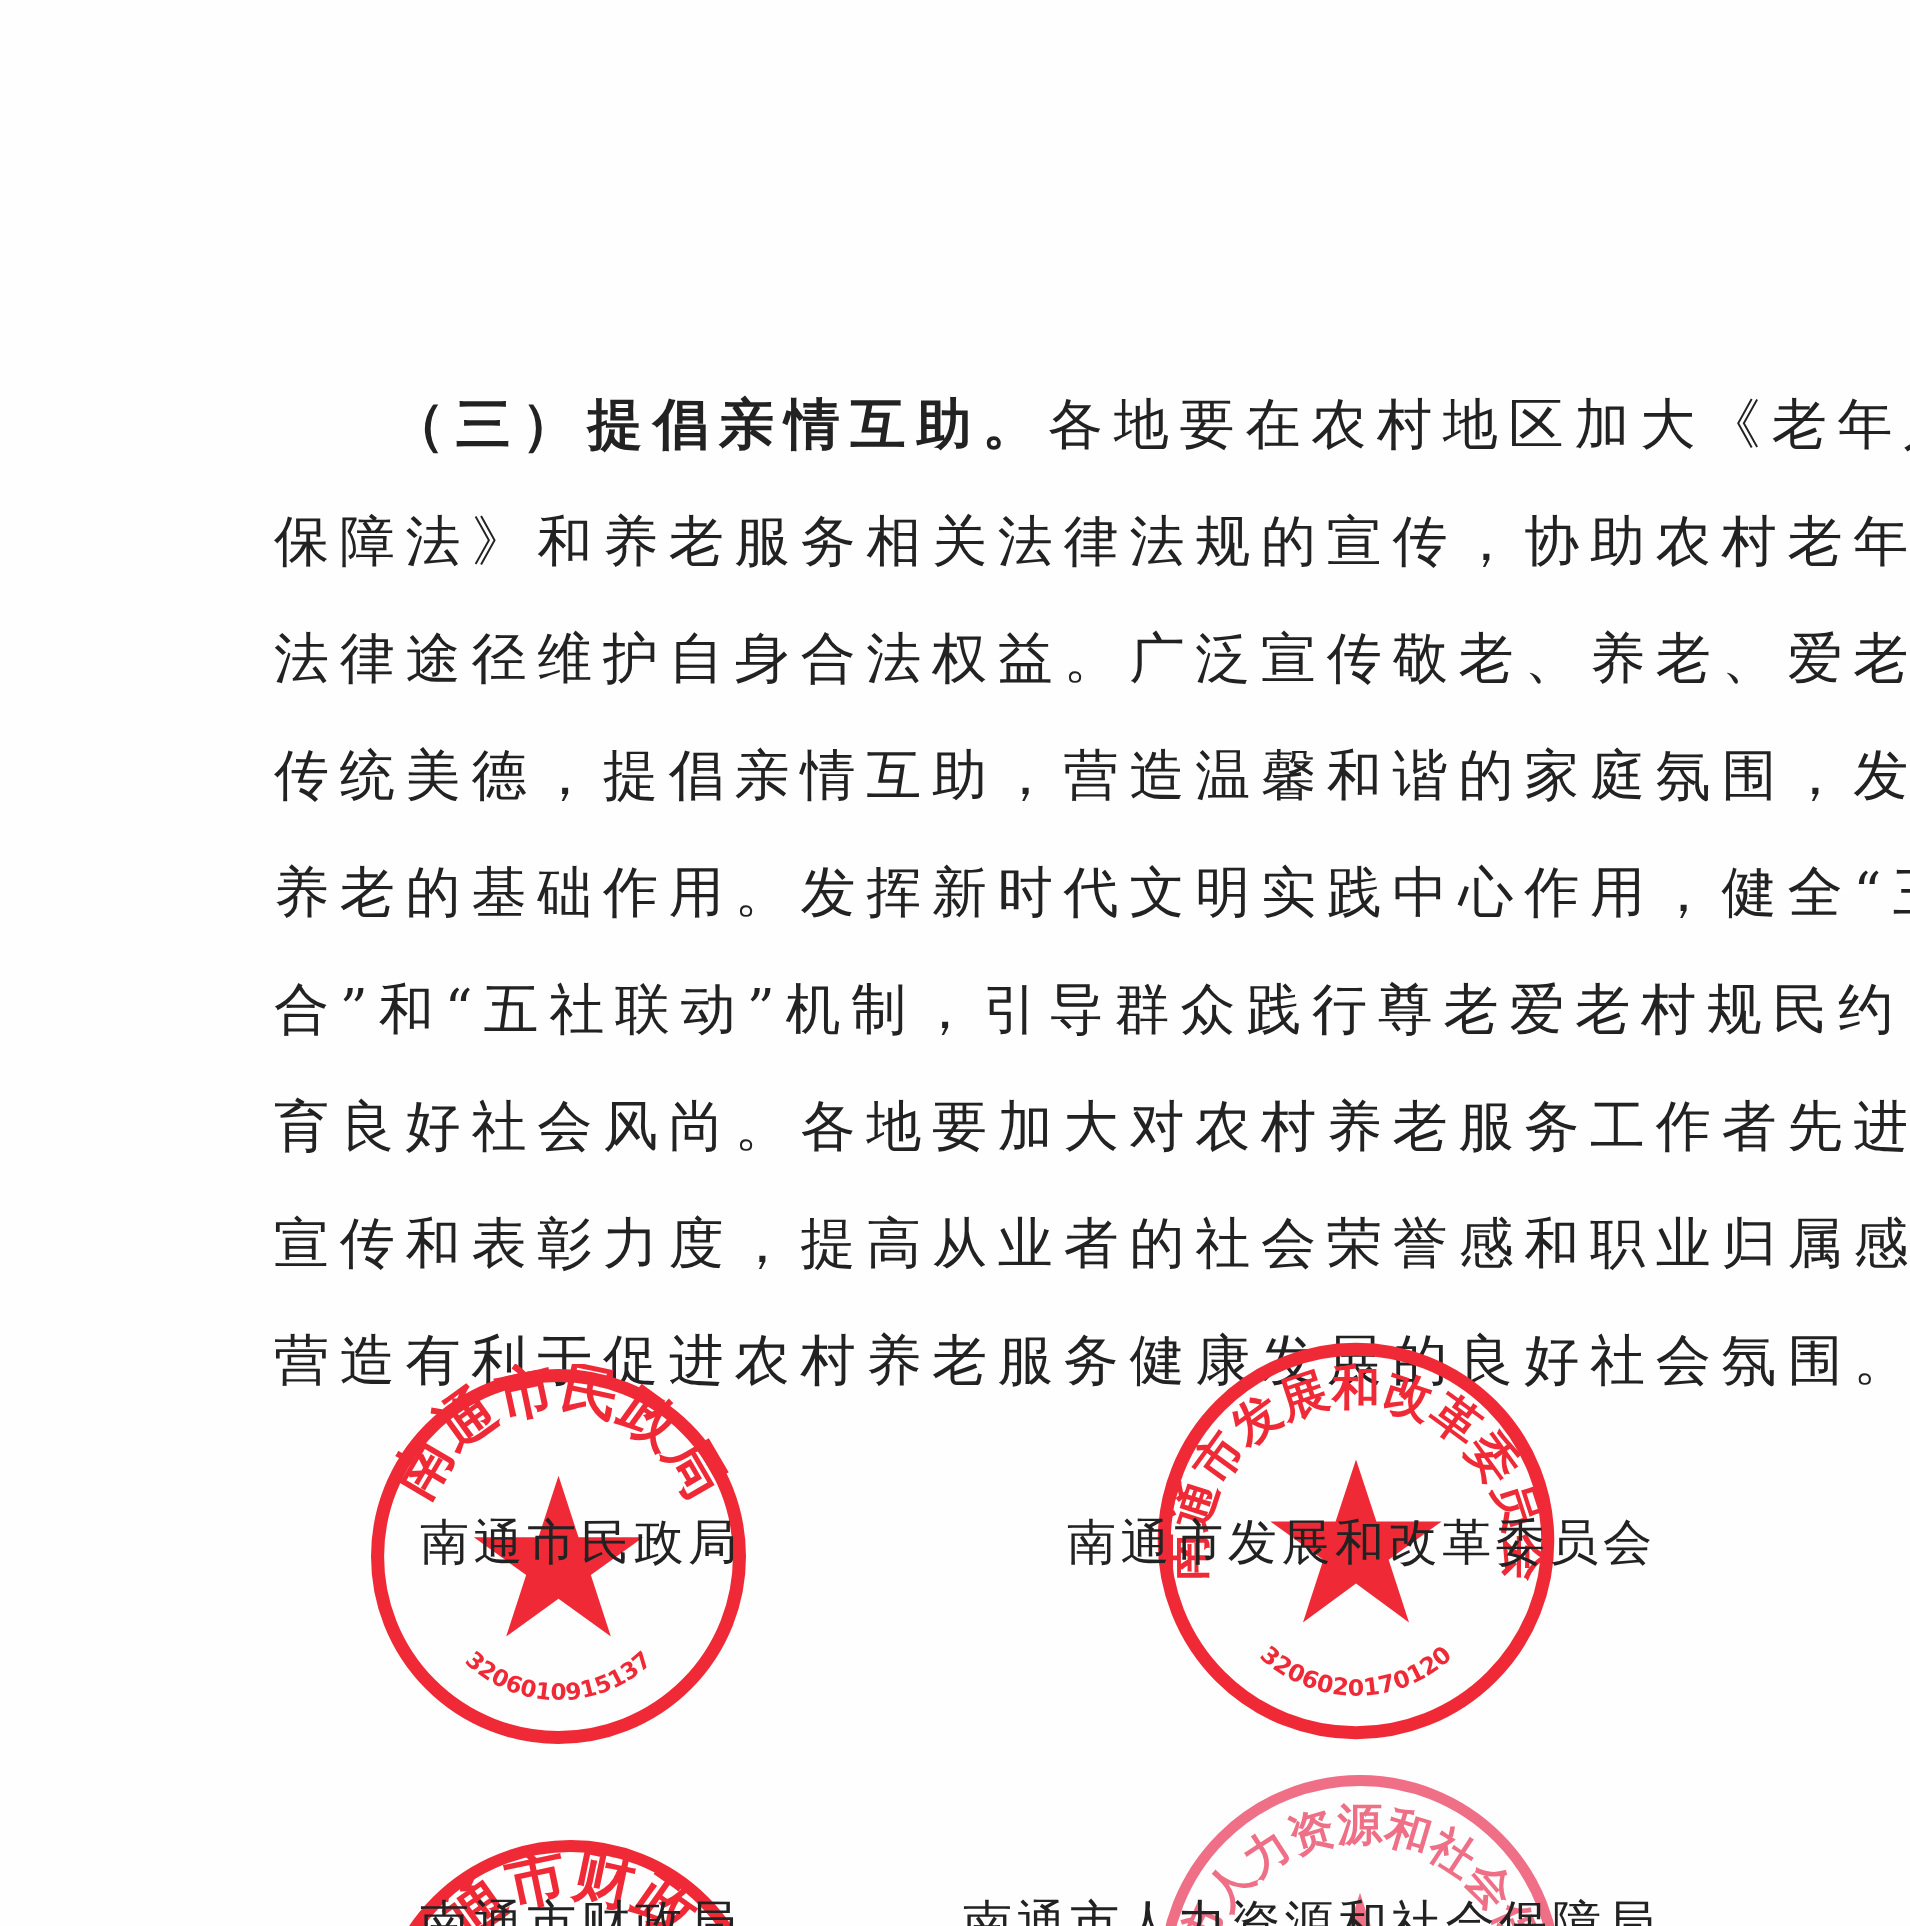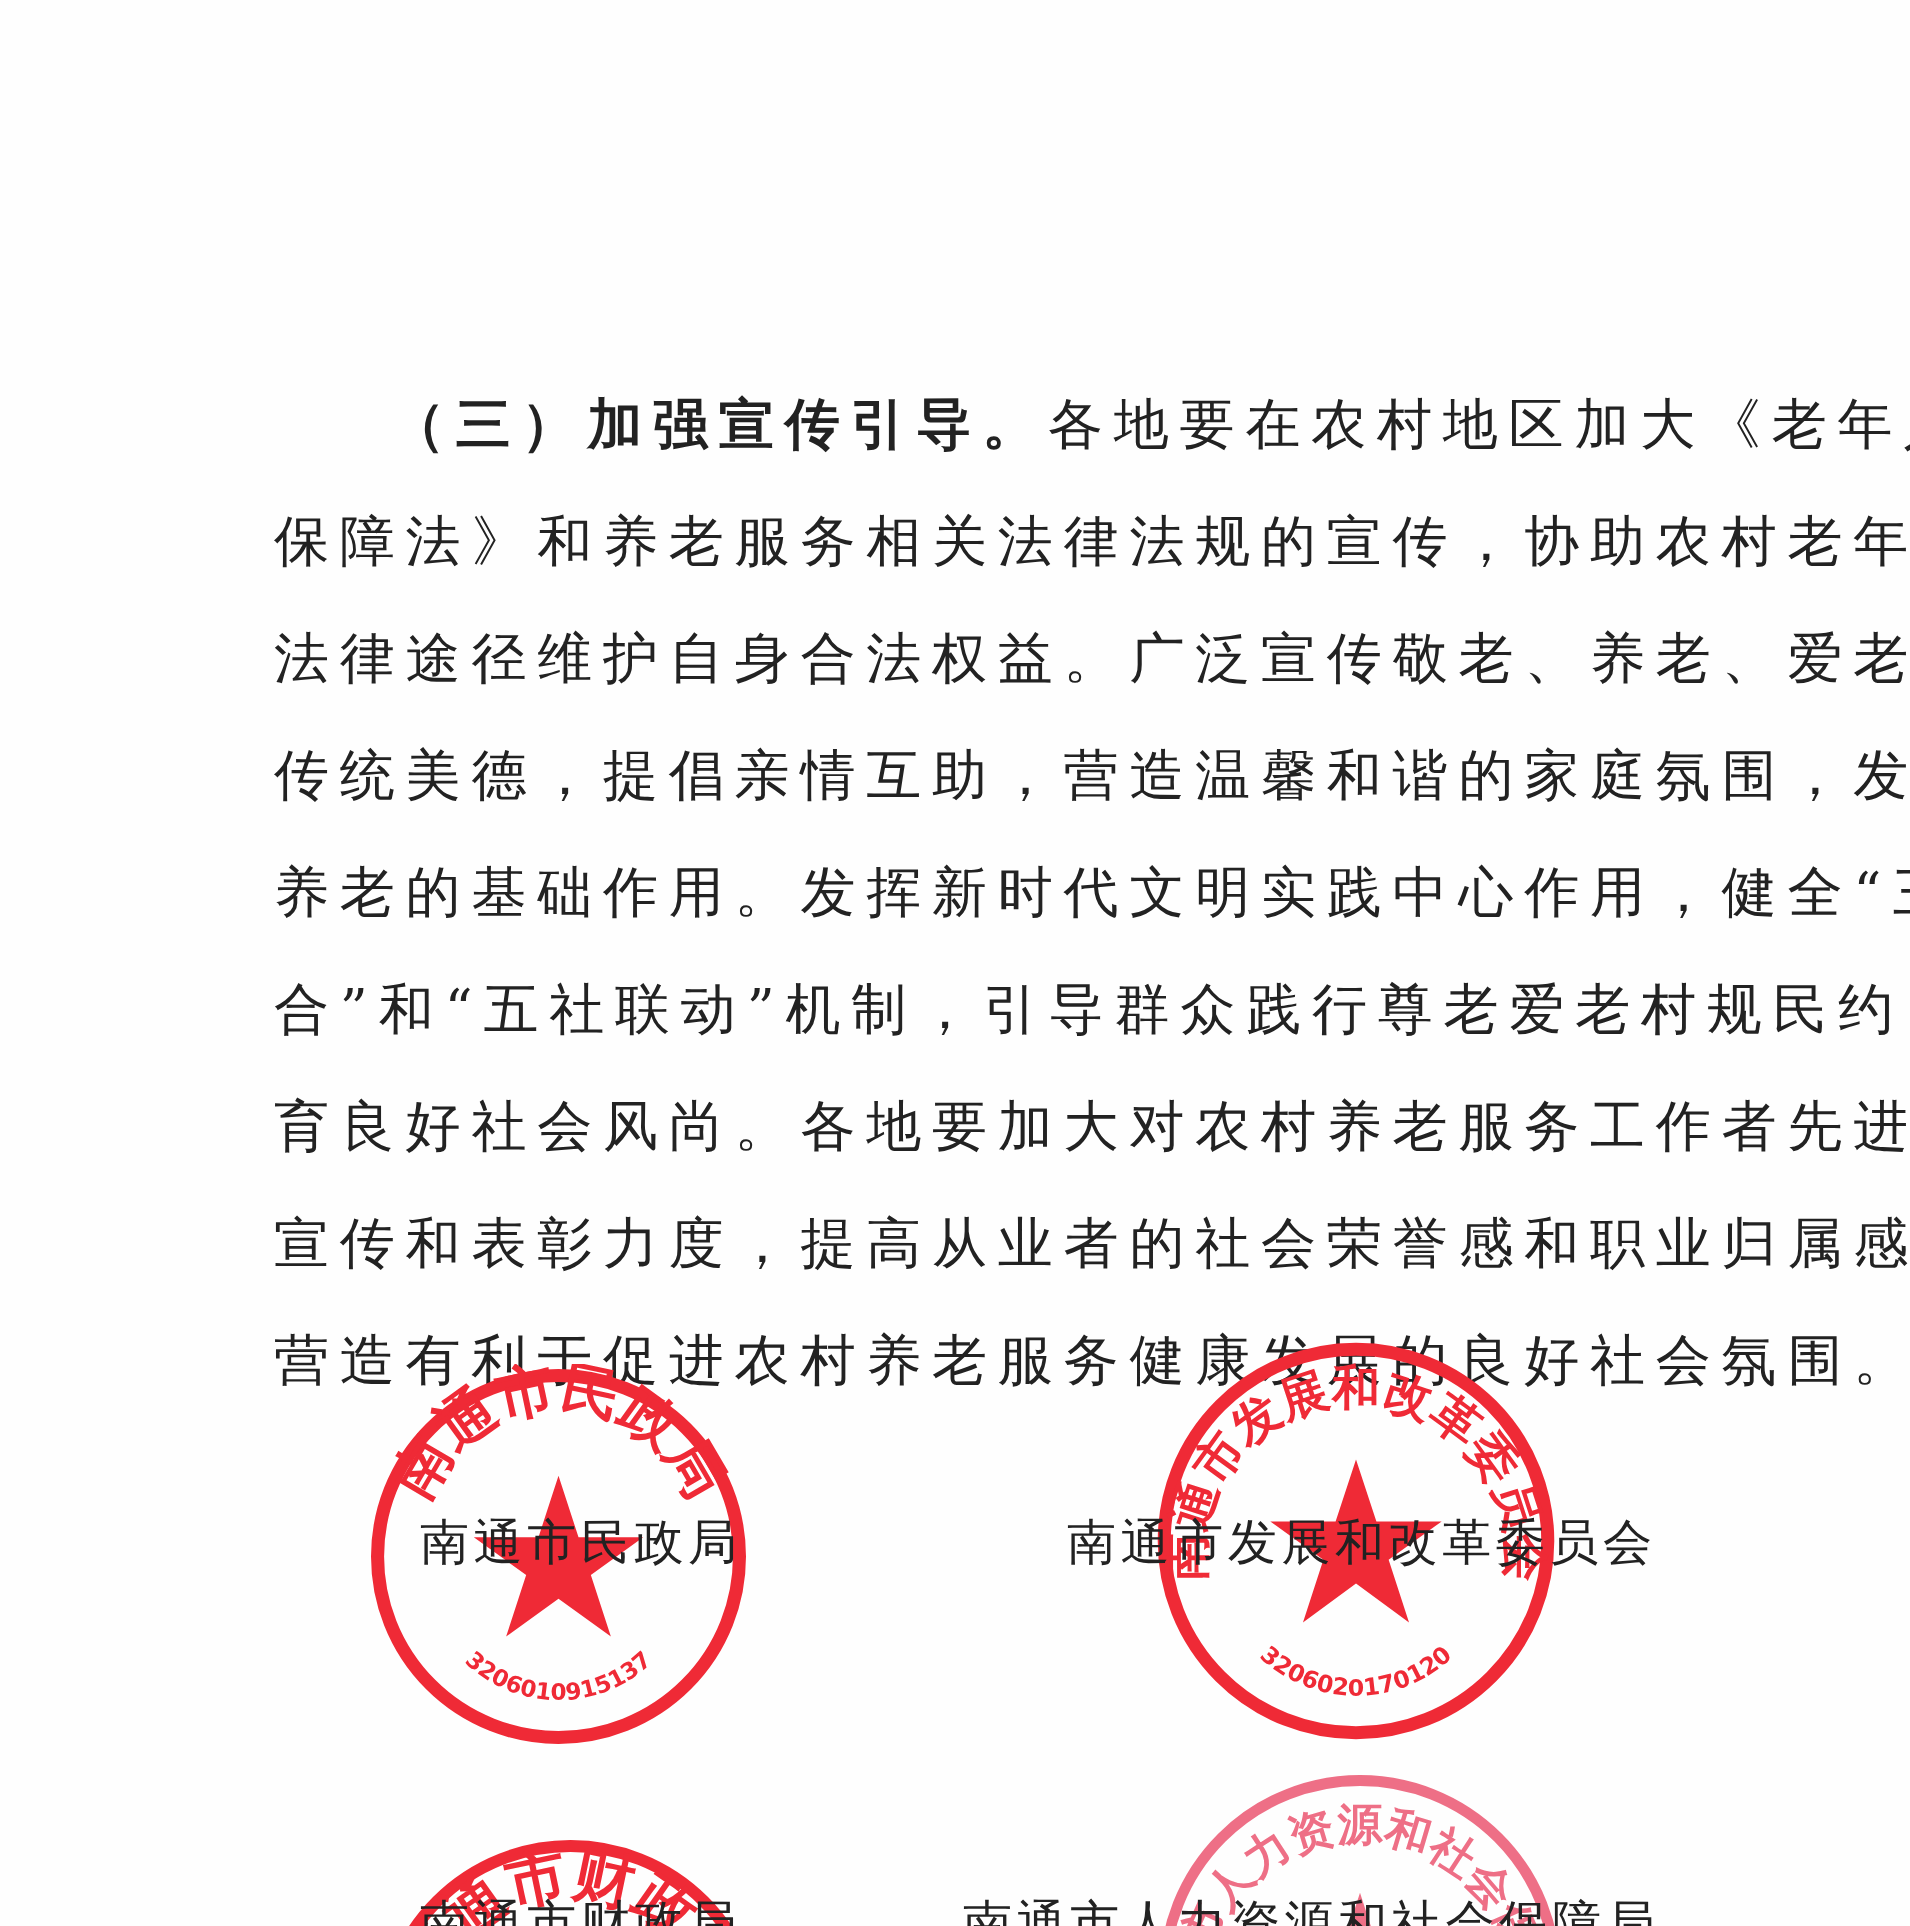--- a/index.html
+++ b/index.html
@@ -66,21 +66,21 @@
       white-space: nowrap;
       font-family: "DejaVu Serif", "Liberation Serif", serif;
     }
   </style>
 </head>
 <body>
 
 <div class="page">
 
   <div class="body-text">
-    <span class="line first"><span class="heading">（三）加强宣传引导。</span><span>各地要在农村地区加大《老年人权益</span></span>
+    <span class="line first"><span class="heading">（三）提倡亲情互助。</span><span>各地要在农村地区加大《老年人权益</span></span>
     <span class="line">保障法》和养老服务相关法律法规的宣传，协助农村老年人通过</span>
     <span class="line">法律途径维护自身合法权益。广泛宣传敬老、养老、爱老、孝老</span>
     <span class="line">传统美德，提倡亲情互助，营造温馨和谐的家庭氛围，发挥家庭</span>
     <span class="line">养老的基础作用。发挥新时代文明实践中心作用，健全“三治融</span>
     <span class="line">合”和“五社联动”机制，引导群众践行尊老爱老村规民约，培</span>
     <span class="line">育良好社会风尚。各地要加大对农村养老服务工作者先进典型的</span>
     <span class="line">宣传和表彰力度，提高从业者的社会荣誉感和职业归属感，积极</span>
     <span class="line">营造有利于促进农村养老服务健康发展的良好社会氛围。</span>
   </div>
 

